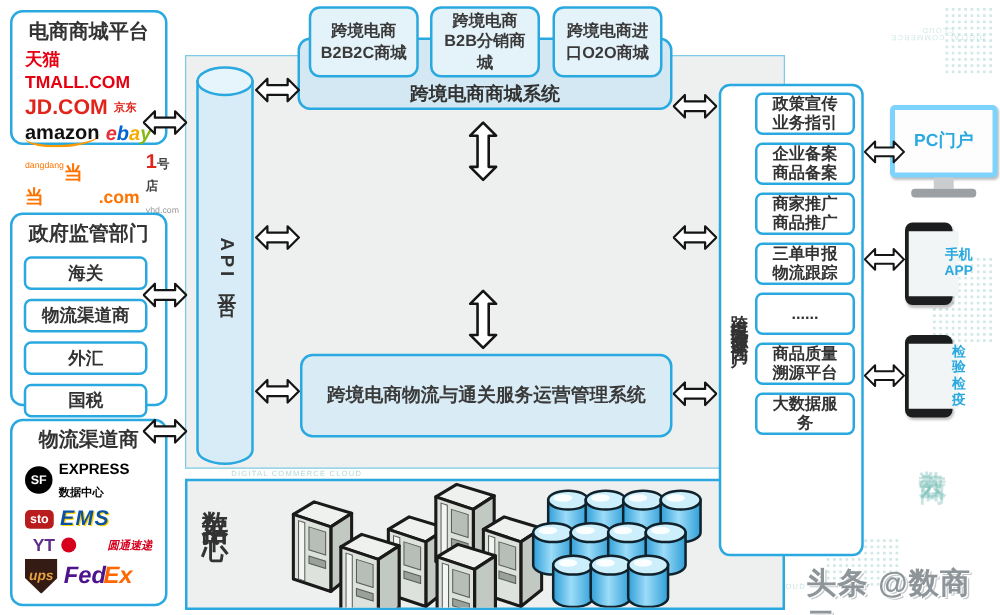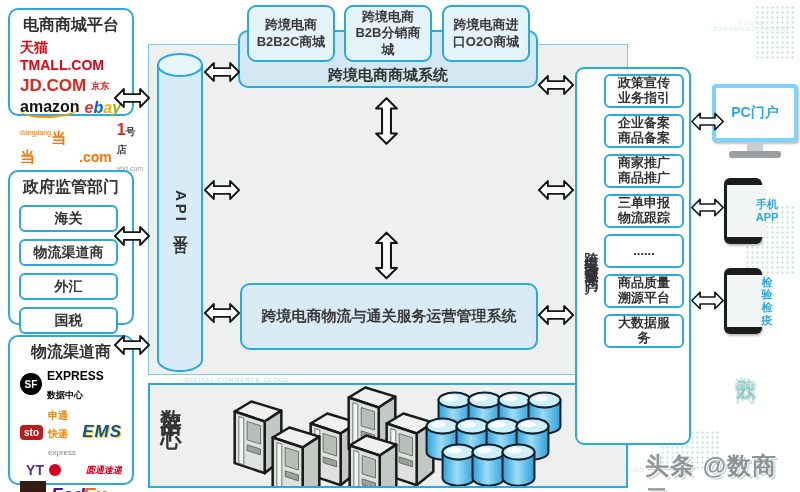--- a/index.html
+++ b/index.html
@@ -187,21 +187,20 @@
   </div>
 
   <div class="panel" style="left:8px; top:335px; width:126px; height:150px;">
     <div class="panel-title">物流渠道商</div>
     <div class="logorow">
       <span class="sfcircle">SF</span>
       <span><span class="sftxt">EXPRESS</span><br><span class="sfcn">数据中心</span></span>
     </div>
     <div class="logorow">
       <span class="sto">sto</span>
-      <span><span class="stocn">申通快递</span><br><span class="stoen">express</span></span>
       <span class="ems">EMS</span>
     </div>
     <div class="logorow" style="justify-content:flex-end;">
       <span class="yto">YT</span>
       <span class="ytodot"></span>
       <span class="ytocn">圆通速递</span>
     </div>
     <div class="logorow">
       <span class="ups">ups</span>
       <span><span class="fedp">Fed</span><span class="fedo">Ex</span></span>

